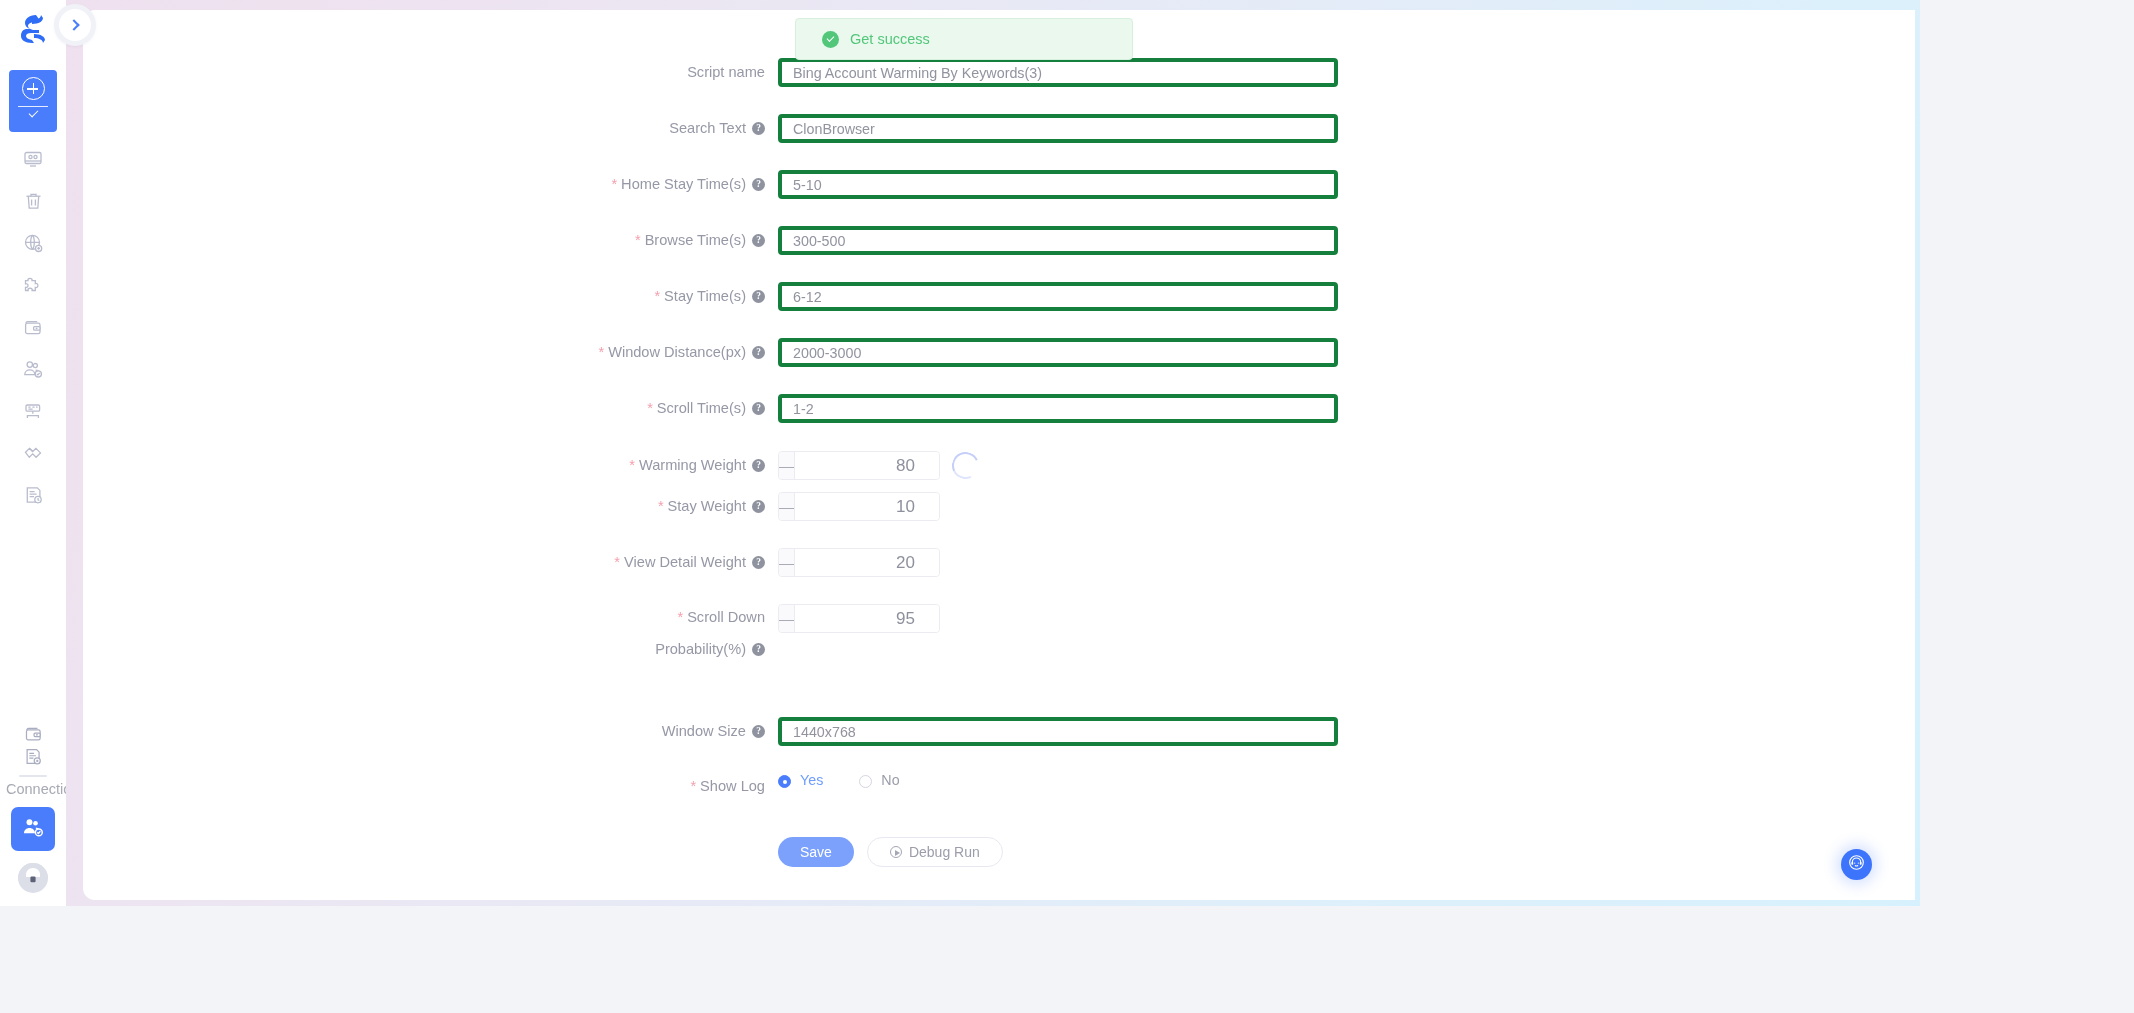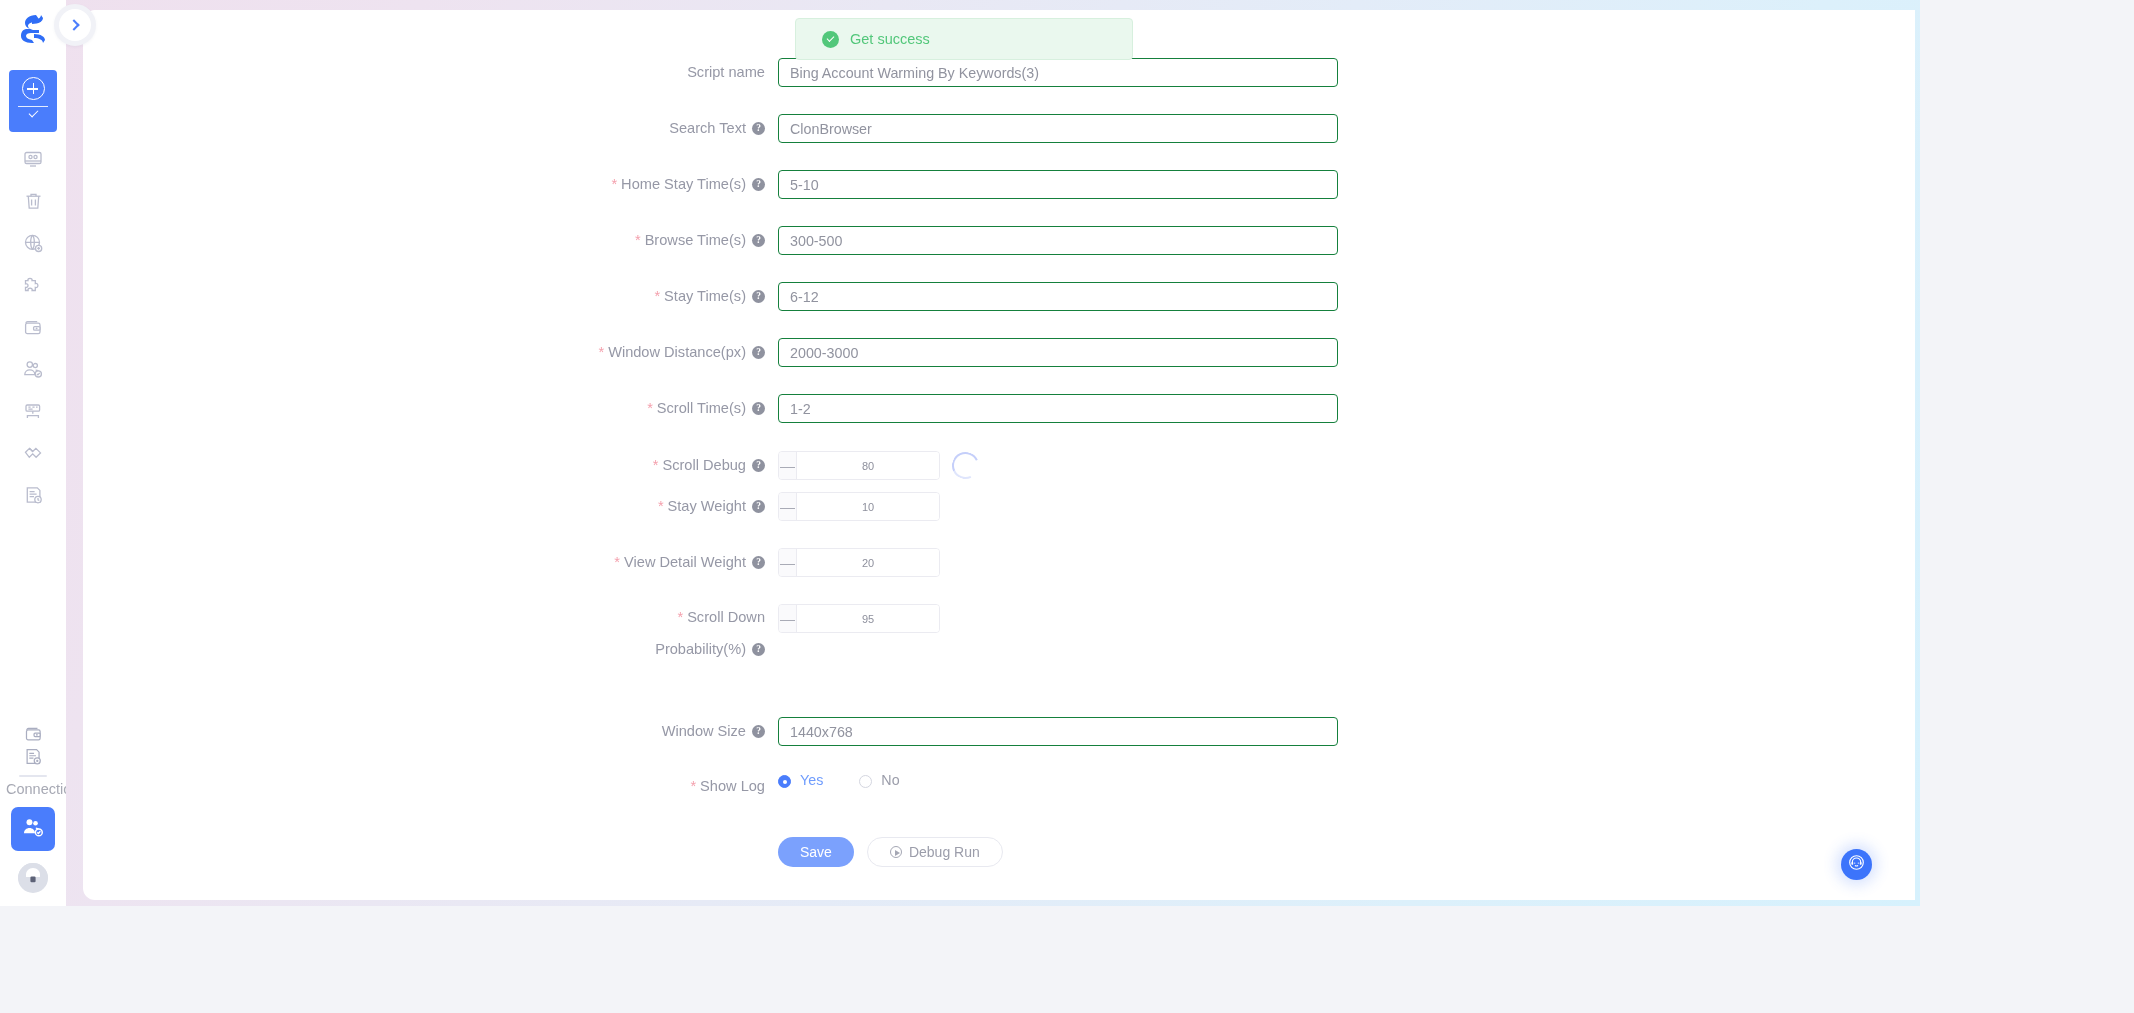--- a/index.html
+++ b/index.html
@@ -285,21 +285,21 @@
     flex: none;
     cursor: pointer;
     font-family: "Liberation Serif", serif;
   }
 
   .fctl { display: flex; align-items: center; gap: 12px; }
 
   .text-input {
     width: 560px;
     height: 29px;
-    border: 1px solid #15803d;
+    border: 4px solid #15803d;
     border-radius: 4px;
     background: #fff;
     font-size: 14.3px;
     color: #91939f;
     padding: 0 11px;
     font-family: "Liberation Sans", sans-serif;
     outline: none;
   }
   .text-input::placeholder { color: #bdbfc9; }
 
@@ -320,21 +320,21 @@
     color: #a9abb6;
     font-size: 15px;
     cursor: pointer;
     display: flex; align-items: center; justify-content: center;
     font-family: "Liberation Sans", sans-serif;
   }
   .stepper .sval {
     flex: 1;
     border: none;
     text-align: center;
-    font-size: 11px;
+    font-size: 17px;
     color: #8e909d;
     outline: none;
     background: #fff;
     font-family: "Liberation Sans", sans-serif;
   }
 
   .spinner {
     width: 27px; height: 27px;
     border-radius: 50%;
     border: 2.5px solid #c5cffa;
@@ -653,21 +653,21 @@
         <span class="help">?</span>
       </div>
       <div class="fctl">
         <input class="text-input" value="1-2" style="">
       </div>
     </div>
 
     <div class="frow" style="top:441px">
       <div class="flabel">
         <span class="req">*</span>
-        <span>Scroll Debug</span>
+        <span>Warming Weight</span>
         <span class="help">?</span>
       </div>
       <div class="fctl">
         <div class="stepper">
           <button class="sbtn">—</button>
           <input class="sval" value="80" style="">
 
         </div>
         <div class="spinner"></div>
       </div>

